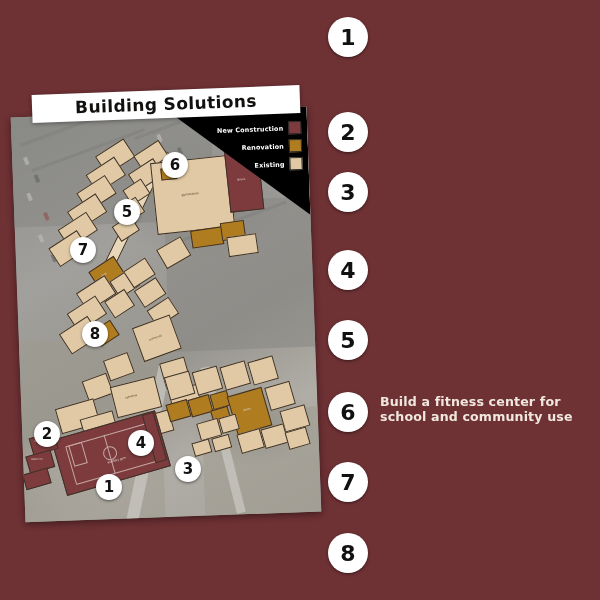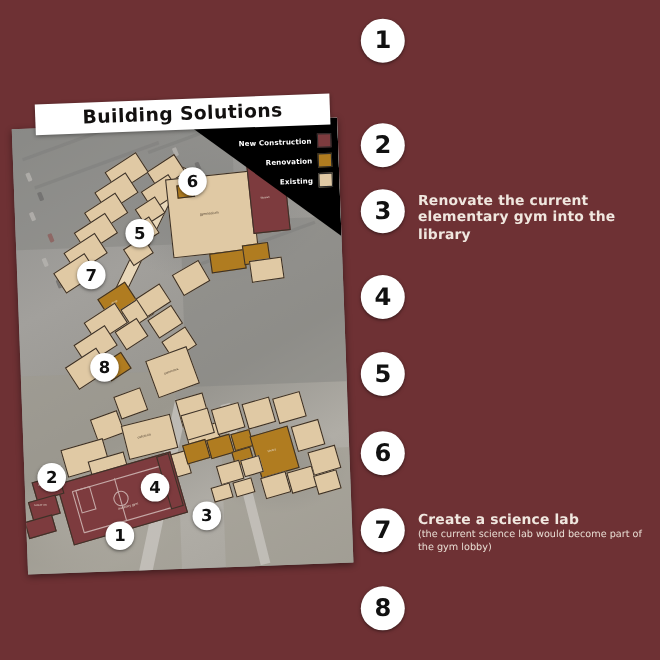--- a/index.html
+++ b/index.html
@@ -298,51 +298,47 @@
   <div class="item" style="top:112px;left:2px;">
     <div class="badge list">
         <span>2</span>
       </div>
   </div>
 
   <div class="item" style="top:172px;left:2px;">
     <div class="badge list">
         <span>3</span>
       </div>
+  </div>
+
+  <div class="item" style="top:250px;left:2px;">
+    <div class="badge list">
+        <span>4</span>
+      </div>
+  </div>
+
+  <div class="item" style="top:320px;left:2px;">
+    <div class="badge list">
+        <span>5</span>
+      </div>
+  </div>
+
+  <div class="item" style="top:392px;left:2px;">
+    <div class="badge list">
+        <span>6</span>
+      </div>
     <div class="item-text">
-      <p class="item-title">Renovate the current elementary gym into the library</p>
-    </div>
-  </div>
-
-  <div class="item" style="top:250px;left:2px;">
-    <div class="badge list">
-        <span>4</span>
-      </div>
-  </div>
-
-  <div class="item" style="top:320px;left:2px;">
-    <div class="badge list">
-        <span>5</span>
-      </div>
-  </div>
-
-  <div class="item" style="top:392px;left:2px;">
-    <div class="badge list">
-        <span>6</span>
-      </div>
+      <p class="item-title">Build a fitness center for school and community use</p>
+    </div>
   </div>
 
   <div class="item" style="top:462px;left:2px;">
     <div class="badge list">
         <span>7</span>
       </div>
-    <div class="item-text">
-      <p class="item-title">Create a science lab</p>
-      <p class="item-note">(the current science lab would become part of the gym lobby)</p>
-    </div>
   </div>
 
   <div class="item" style="top:533px;left:2px;">
     <div class="badge list">
         <span>8</span>
       </div>
   </div>
 </div>
 
 </body></html>

